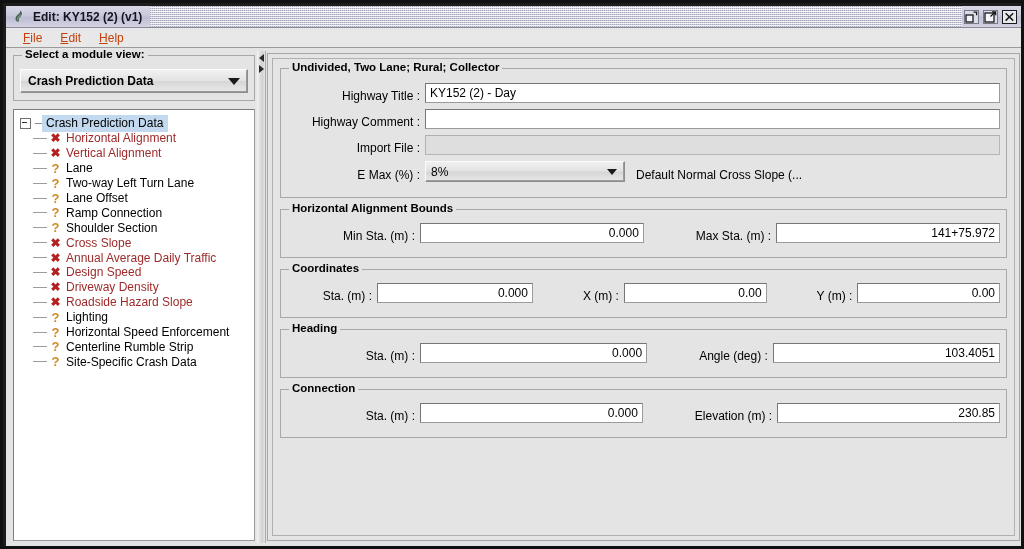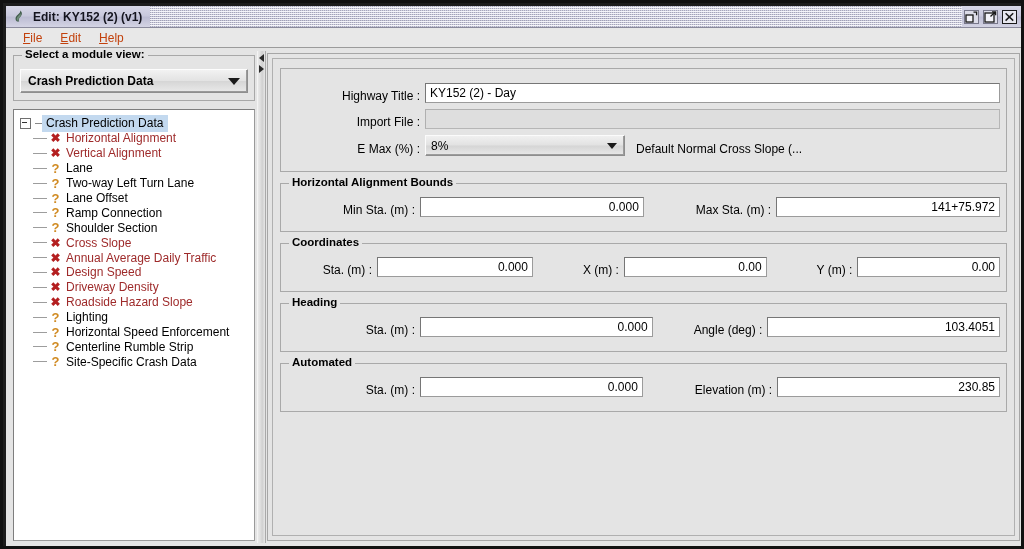--- a/index.html
+++ b/index.html
@@ -413,26 +413,31 @@
       <div class="div-arrows">
         <span class="div-arrow-up"></span>
         <span class="div-arrow-dn"></span>
       </div>
     </div>
 
     <div class="right-pane">
       <div class="right-inner">
 
         <div class="panel-group top">
+          <div class="panel-group-title">Undivided, Two Lane; Rural; Collector</div>
 
           <div class="row">
             <span class="fld-label" style="width:133px">Highway Title :</span>
             <span class="txt" style="width:600px">KY152 (2) - Day</span>
           </div>
 
+          <div class="row">
+            <span class="fld-label" style="width:133px">Highway Comment :</span>
+            <span class="txt" style="width:600px"></span>
+          </div>
 
           <div class="row">
             <span class="fld-label" style="width:133px">Import File :</span>
             <span class="txt disabled" style="width:600px"></span>
           </div>
 
           <div class="row">
             <span class="fld-label" style="width:133px">E Max (%) :</span>
             <span class="combo2" style="width:200px">
               <span>8%</span>
@@ -462,27 +467,27 @@
             <span class="fld-label" style="width:auto;padding-left:50px;padding-right:5px">Y (m) :</span>
             <span class="txt ralign" style="width:160px">0.00</span>
           </div>
         </div>
 
         <div class="panel-group">
           <div class="panel-group-title">Heading</div>
           <div class="row tight">
             <span class="fld-label" style="width:128px">Sta. (m) :</span>
             <span class="txt ralign" style="width:238px">0.000</span>
-            <span class="fld-label" style="width:auto;padding-left:41px;padding-right:5px">Angle (deg) :</span>
+            <span class="fld-label" style="width:auto;padding-left:52px;padding-right:5px">Angle (deg) :</span>
             <span class="txt ralign" style="width:238px">103.4051</span>
           </div>
         </div>
 
         <div class="panel-group">
-          <div class="panel-group-title">Automated</div>
+          <div class="panel-group-title">Connection</div>
           <div class="row tight">
             <span class="fld-label" style="width:128px">Sta. (m) :</span>
             <span class="txt ralign" style="width:238px">0.000</span>
             <span class="fld-label" style="width:auto;padding-left:52px;padding-right:5px">Elevation (m) :</span>
             <span class="txt ralign" style="width:238px">230.85</span>
           </div>
         </div>
 
       </div>
     </div>

